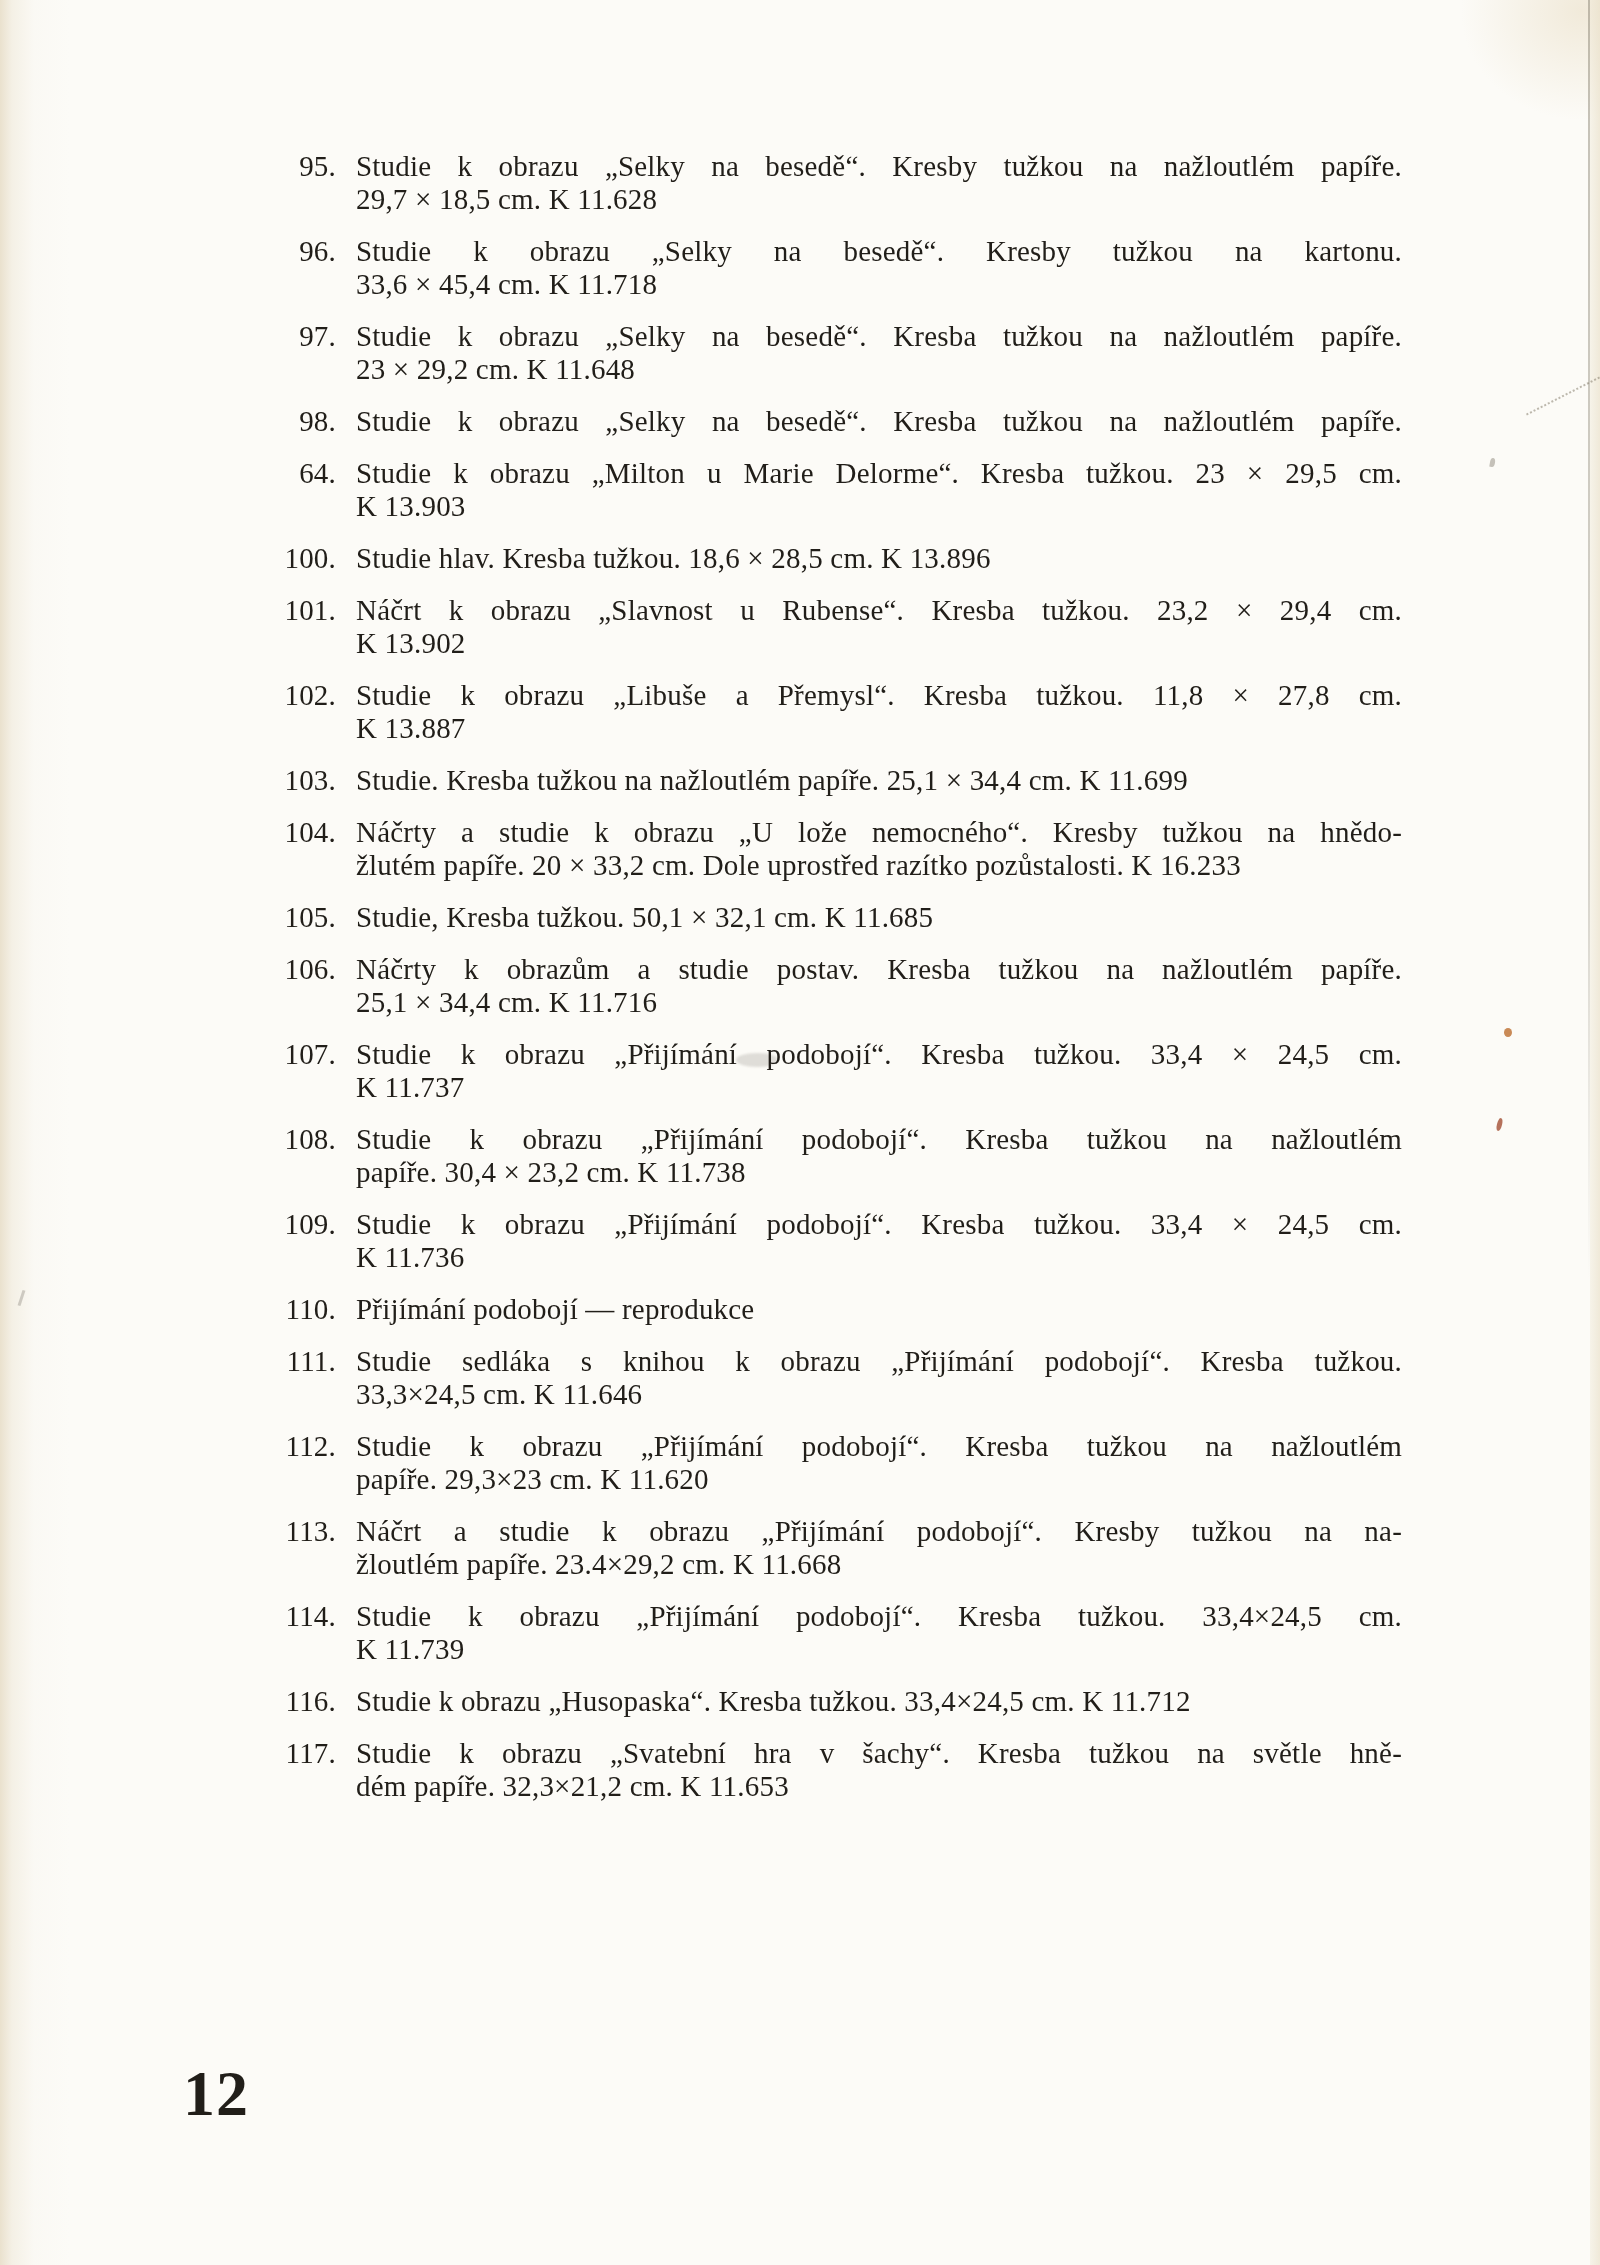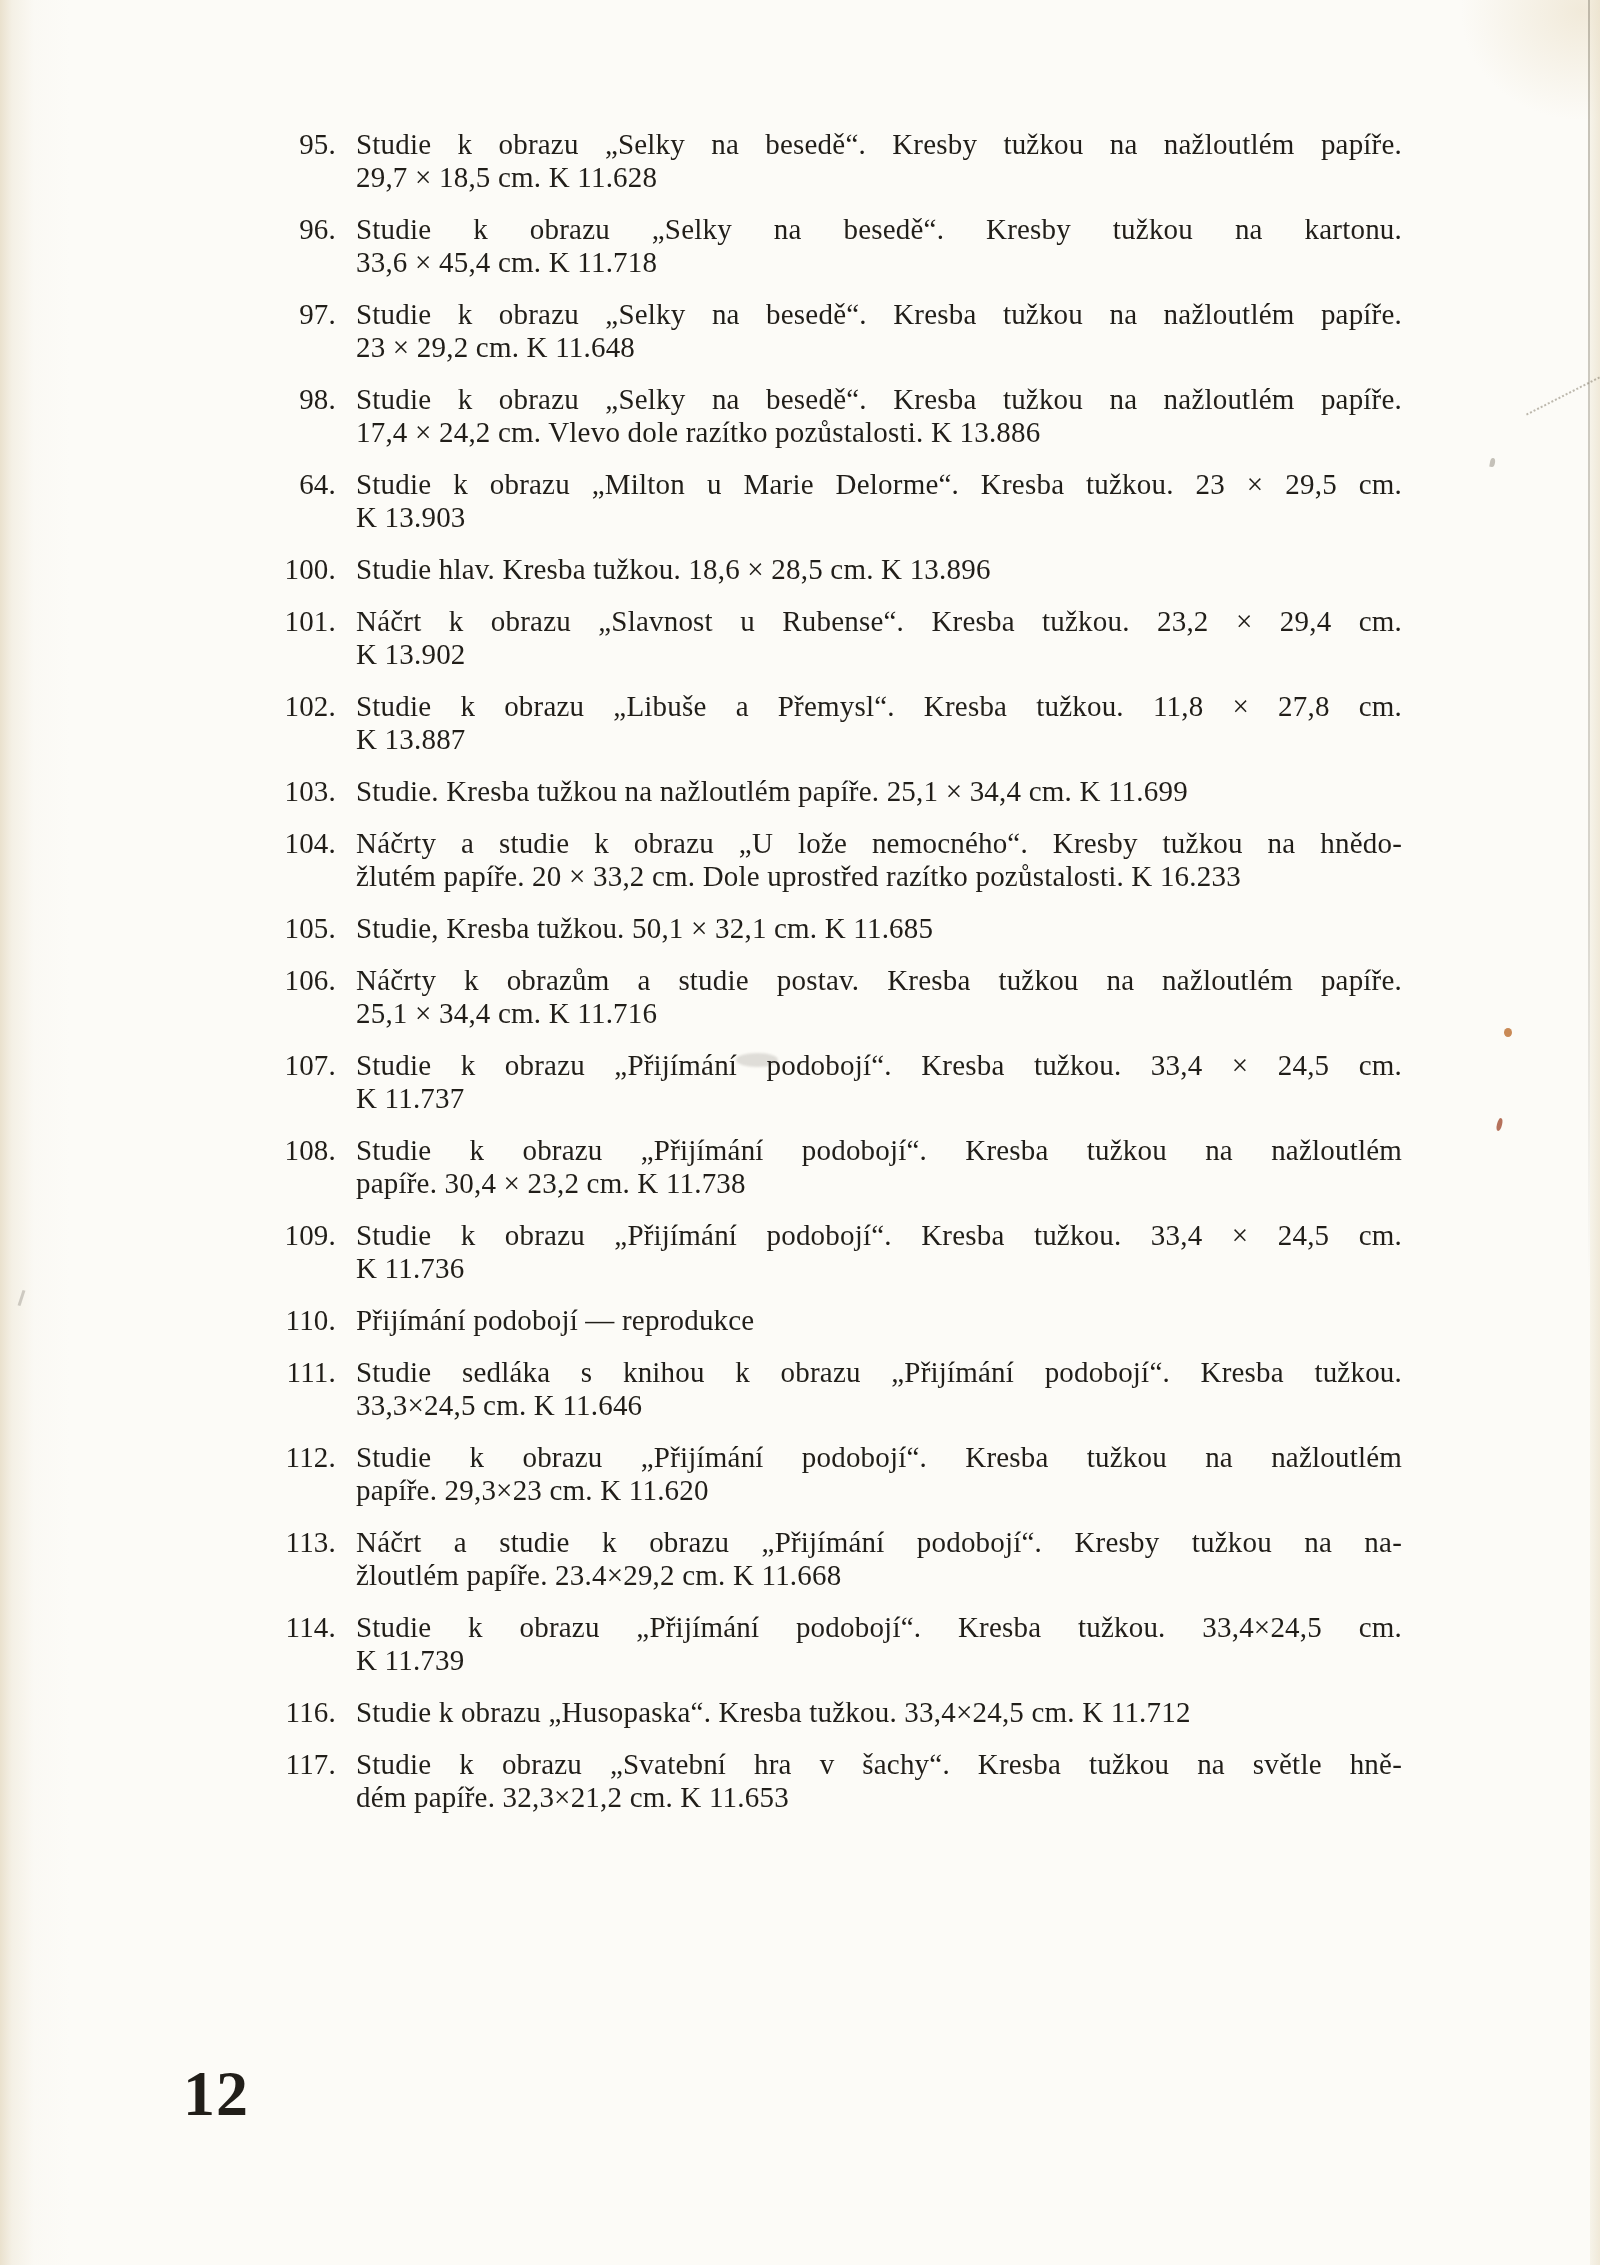--- a/index.html
+++ b/index.html
@@ -58,21 +58,21 @@
   .speck-rust  { left: 1504px; top: 1028px; width: 8px;  height: 9px;  background: var(--stain_rust); border-radius: 50%; opacity: .85; }
   .speck-red   { left: 1497px; top: 1118px; width: 5px;  height: 13px; background: var(--stain_red);  border-radius: 45%; transform: rotate(14deg); opacity: .8; }
   .speck-comma { left: 1490px; top: 458px;  width: 5px;  height: 9px;  background: #8d887c; border-radius: 50% 50% 50% 0; transform: rotate(10deg); opacity: .5; }
   .speck-smudge{ left: 736px;  top: 1053px; width: 42px; height: 14px; background: rgba(110,104,94,0.20); border-radius: 50%; filter: blur(1px); }
   .speck-tick  { left: 20px;   top: 1290px; width: 3px;  height: 16px; background: rgba(110,104,94,0.30); transform: rotate(18deg); }
 
   
   .catalog {
     position: absolute;
     left: 278px;
-    top: 128px;
+    top: 150px;
     width: 1124px;
   }
   .entry {
     display: flex;
     align-items: flex-start;
     margin-bottom: 19px;
     font-size: 29px;
     line-height: 33px;
     letter-spacing: 0.2px;
   }
@@ -135,21 +135,20 @@
     <div class="num">97.</div>
     <div class="lines">
         <div class="line full">Studie k obrazu „Selky na besedě“. Kresba tužkou na nažloutlém papíře.</div>
         <div class="line">23 × 29,2 cm. K 11.648</div>
       </div>
   </div>
     <div class="entry">
     <div class="num">98.</div>
     <div class="lines">
         <div class="line full">Studie k obrazu „Selky na besedě“. Kresba tužkou na nažloutlém papíře.</div>
-        <div class="line">17,4 × 24,2 cm. Vlevo dole razítko pozůstalosti. K 13.886</div>
       </div>
   </div>
     <div class="entry">
     <div class="num">64.</div>
     <div class="lines">
         <div class="line full">Studie k obrazu „Milton u Marie Delorme“. Kresba tužkou. 23 × 29,5 cm.</div>
         <div class="line">K 13.903</div>
       </div>
   </div>
     <div class="entry">

